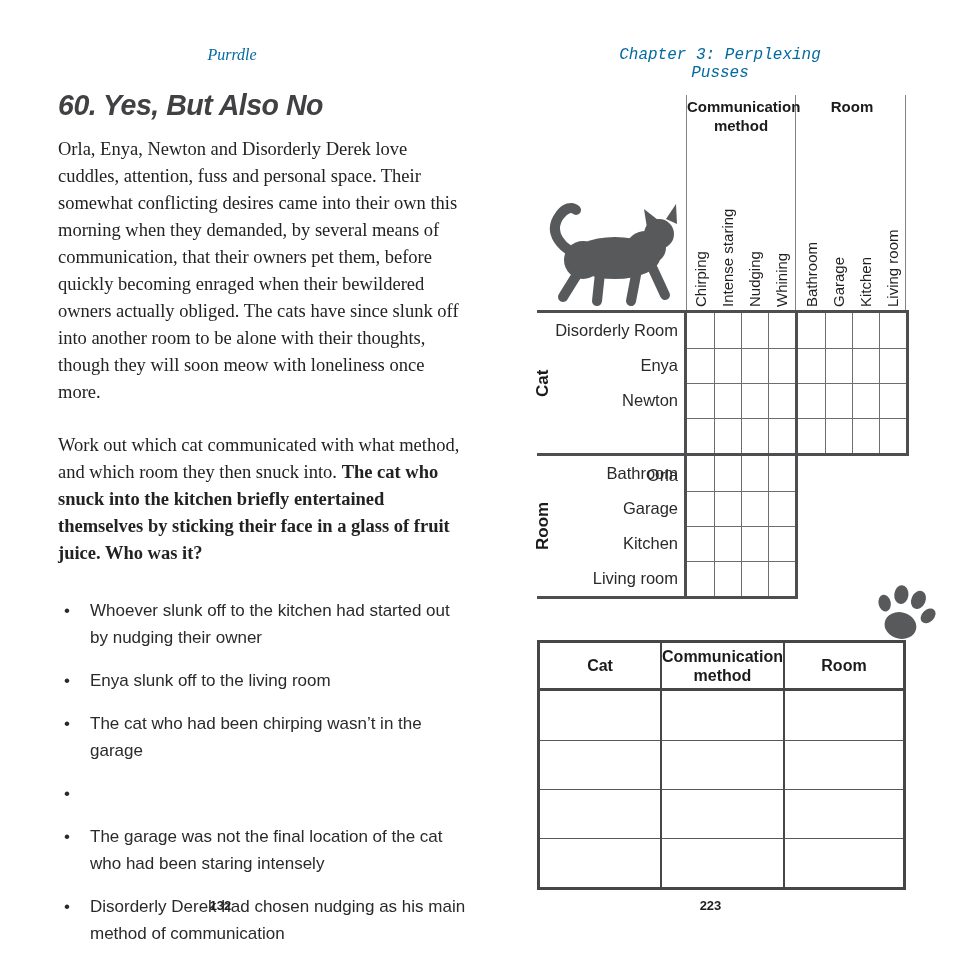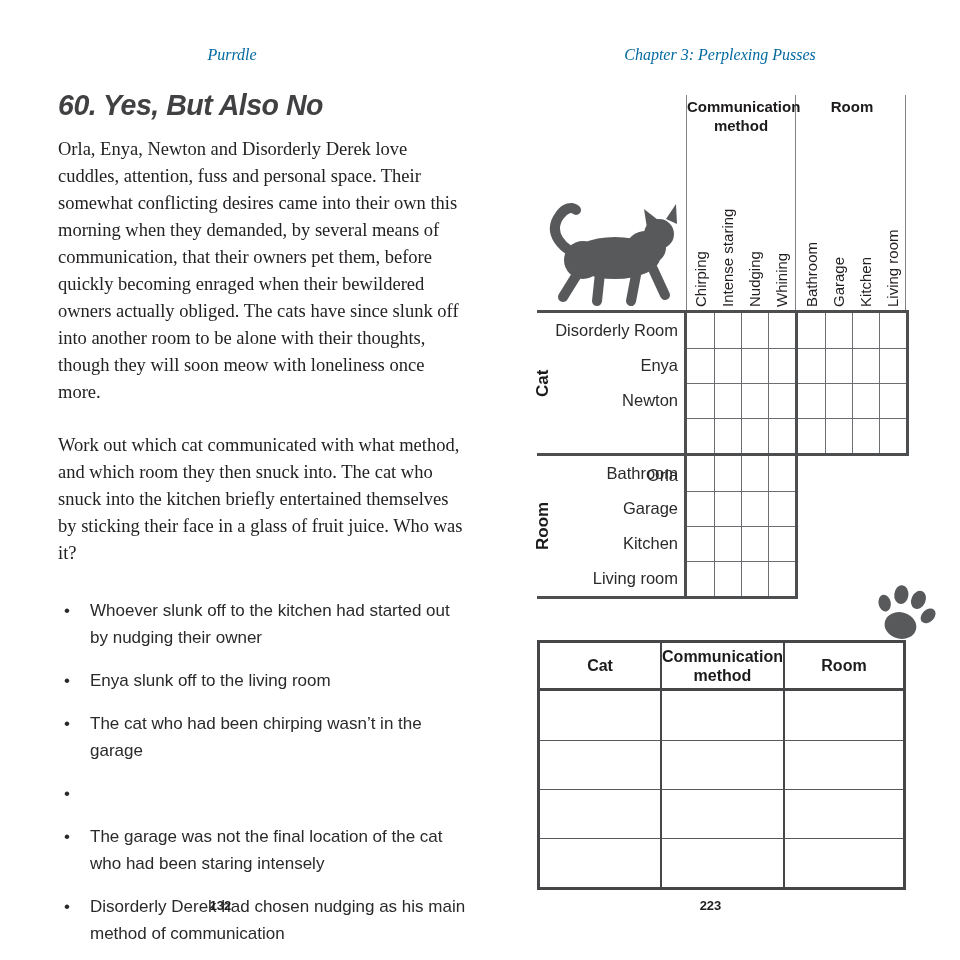--- a/index.html
+++ b/index.html
@@ -22,21 +22,21 @@
   .left-content{left:58px;top:88px;width:410px;}
   .puzzle-title{
     font-weight:bold;font-style:italic;font-size:30px;color:#414042;
     transform:scaleX(.95);transform-origin:left center;
     letter-spacing:-.5px;margin:0 0 14px 0;white-space:nowrap;
   }
   .body-par{
     font-family:"Liberation Serif",serif;font-size:18.5px;line-height:27px;
     color:#242122;margin:0 0 26px 0;
   }
-  .body-par b{font-weight:normal;}
+  .body-par b{font-weight:bold;}
   .bullets{margin-top:30px;}
   .bullet-item{display:flex;margin:0 0 16px 0;padding-left:6px;}
   .bullet-dot{width:26px;flex:0 0 26px;font-size:17px;line-height:27px;color:#2a2a2a;}
   .bullet-text{font-size:17px;line-height:27px;color:#2a2a2a;}
 
   
   .hline,.vline{background:#4d4e50;}
   .thinline{background:#808285;}
 
   .cells{
@@ -113,21 +113,21 @@
     </div>
     <div class="bullet-item">
       <span class="bullet-dot">•</span>
       <span class="bullet-text">Disorderly Derek had chosen nudging as his main method of communication</span>
     </div>
   </div>
 </div>
 
 <div class="abs page-number" style="left:182px;top:898px;">132</div>
 
-<div class="abs running-head" style="left:610px;top:46px;">Chapter 3: Perplexing Pusses</div>
+<div class="abs running-head" style="left:610px;top:46px;font-family:Liberation Mono, monospace;">Chapter 3: Perplexing Pusses</div>
 
 <div class="abs" style="left:543px;top:196px;width:138px;height:112px;">
   <svg width="138" height="112" viewBox="0 0 138 112">
     <g fill="#58595b" stroke="#58595b">
       <path d="M40 60 C18 54 4 36 17 19 C22 12 29 10 33 14" fill="none" stroke-width="10" stroke-linecap="round"></path>
       <ellipse cx="72" cy="62" rx="45" ry="21" stroke="none"></ellipse>
       <ellipse cx="40" cy="64" rx="19" ry="19" stroke="none"></ellipse>
       <ellipse cx="103" cy="52" rx="20" ry="17" stroke="none"></ellipse>
       <circle cx="116" cy="38" r="15" stroke="none"></circle>
       <path d="M104 32 L101 13 L115 24 Z" stroke="none"></path>

